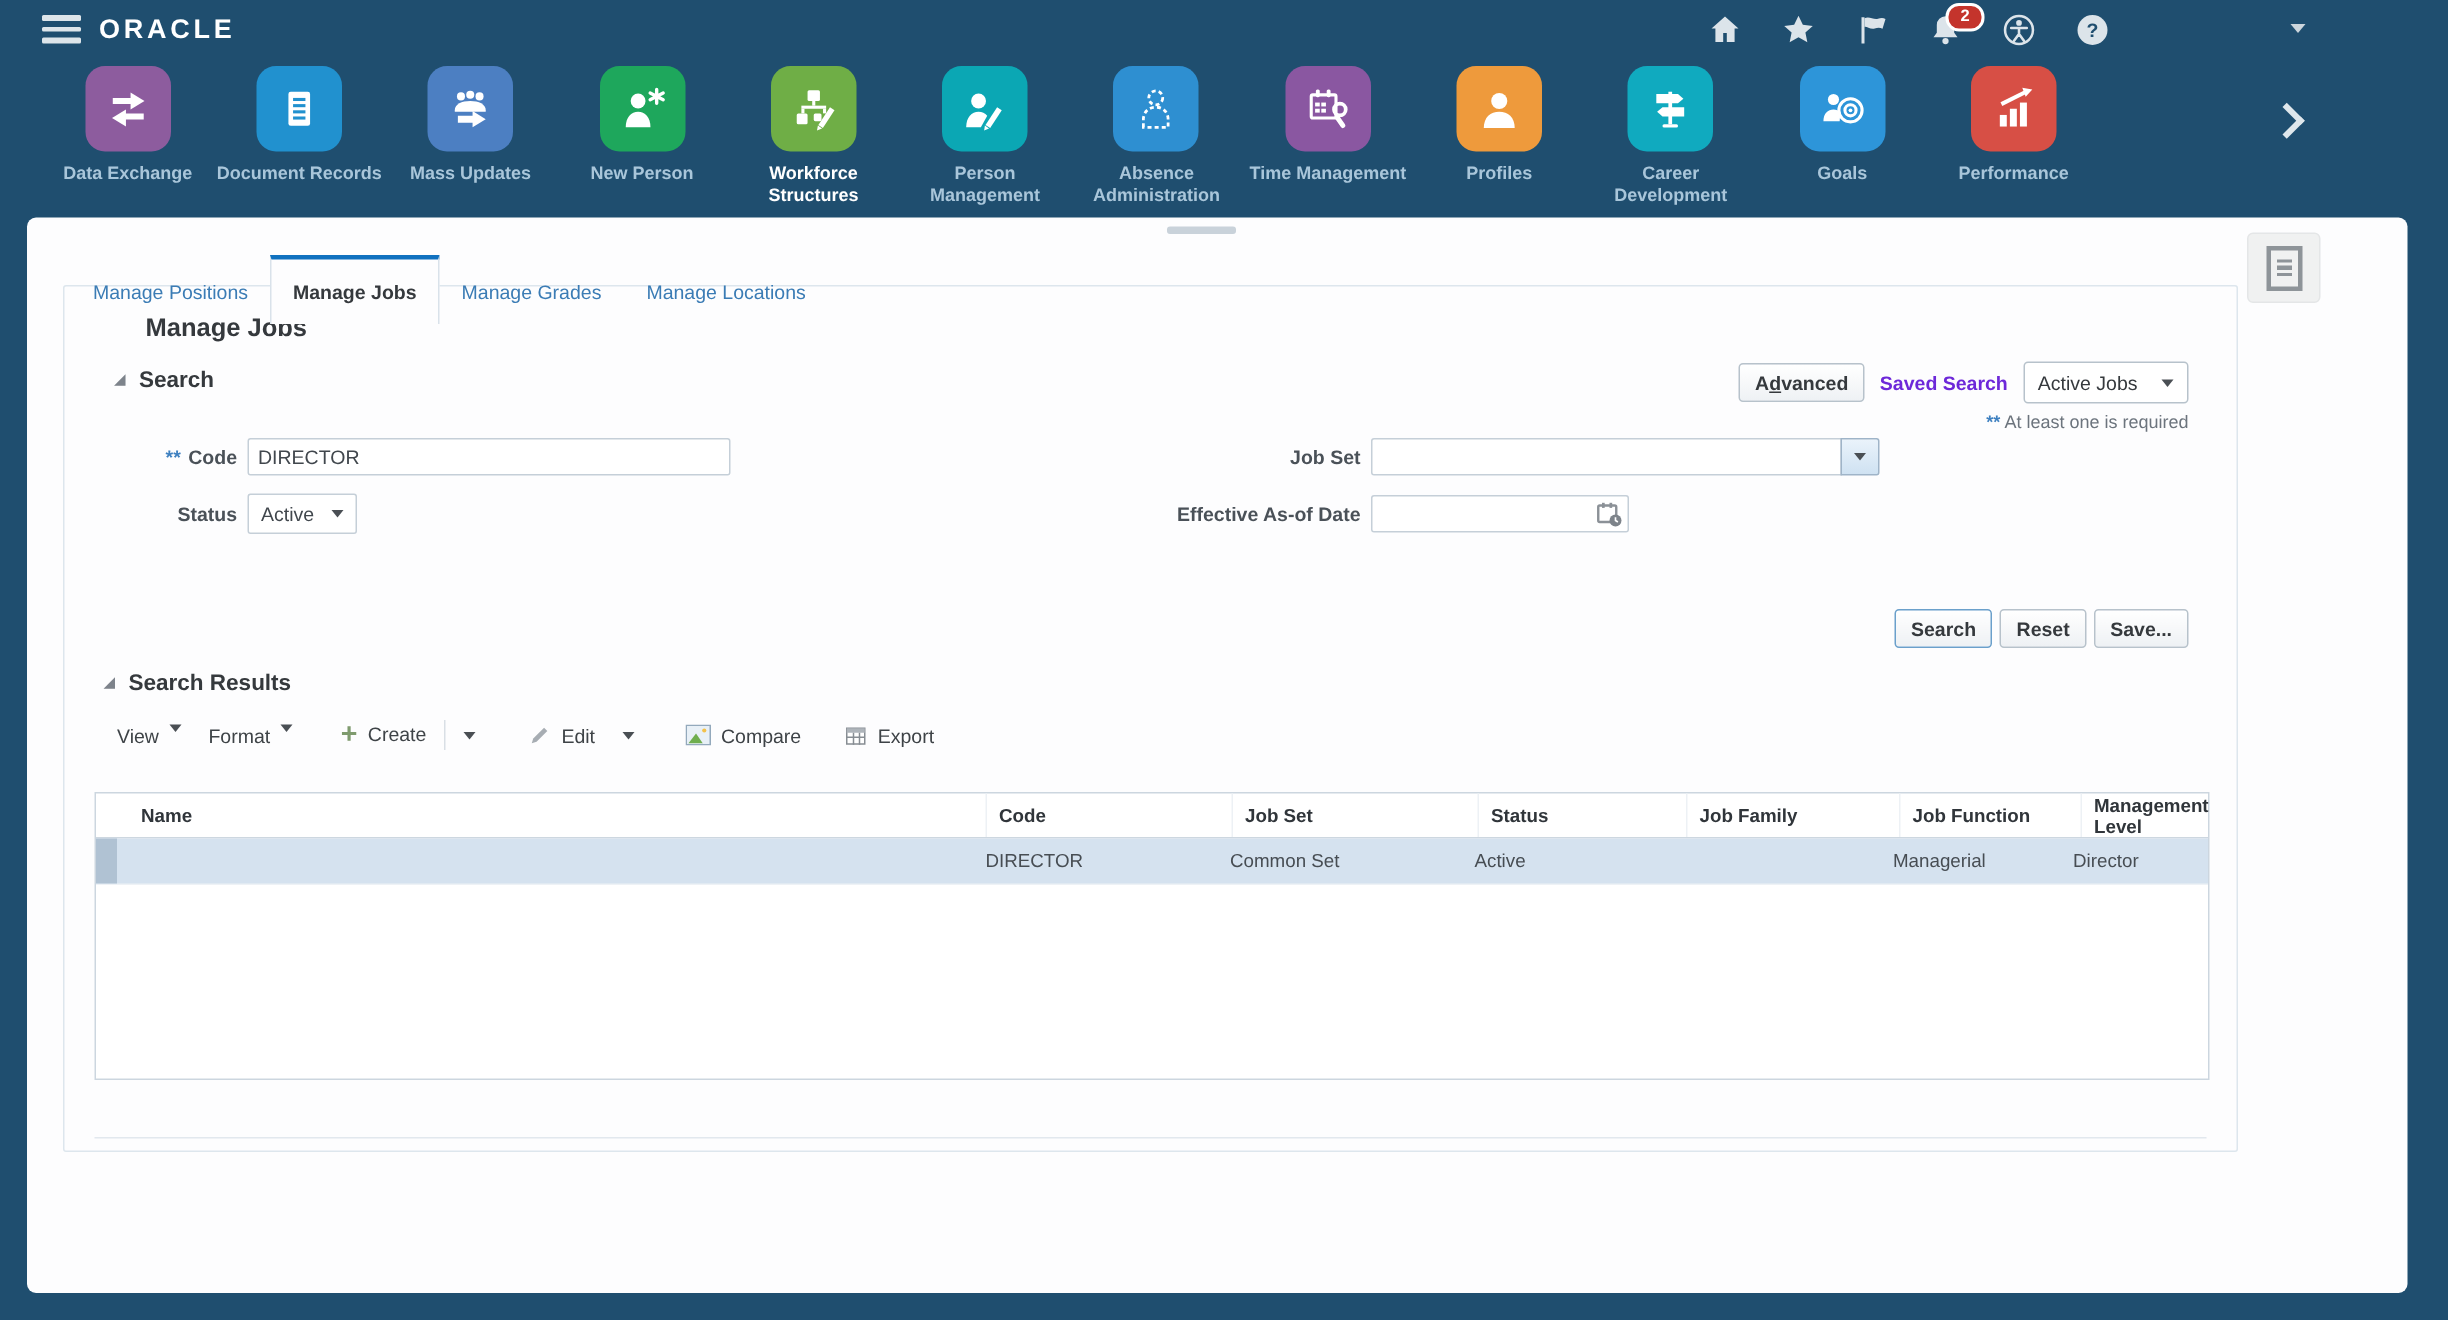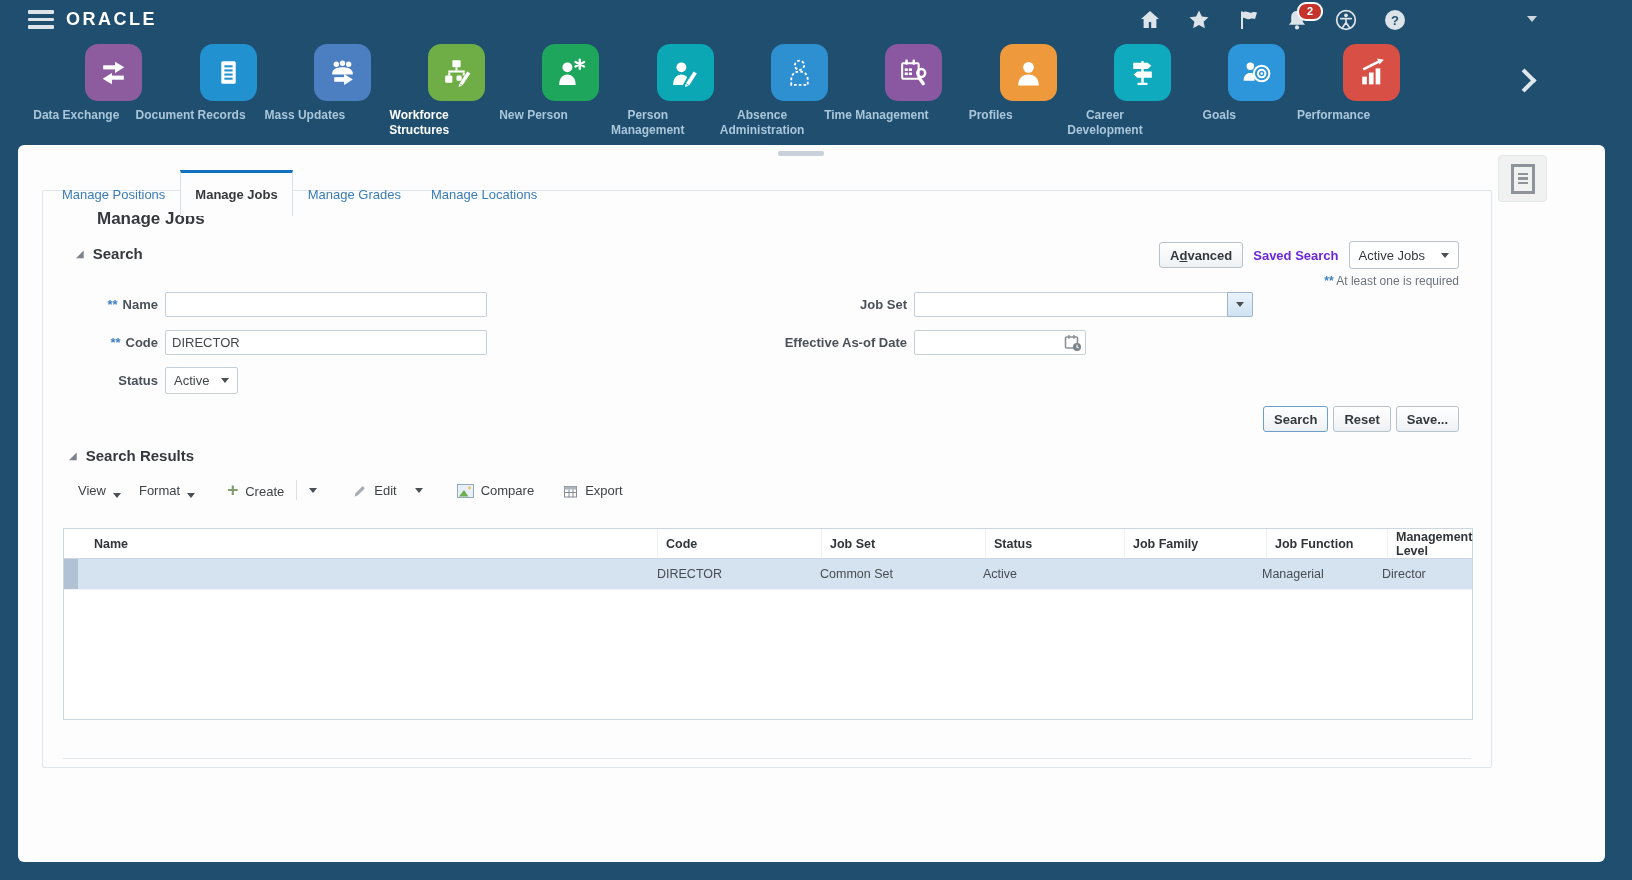--- a/index.html
+++ b/index.html
@@ -19,21 +19,21 @@
   .topicon svg{width:22px;height:22px;}
   .badge{
     position:absolute;left:12px;top:-6px;min-width:14px;height:15px;padding:0 4px;
     background:#c4342c;border:2px solid #ffffff;border-radius:9px;
     color:#fff;font-size:11px;font-weight:bold;line-height:15px;text-align:center;
   }
   .user-caret{position:absolute;right:95px;top:16px;width:0;height:0;
     border-left:5px solid transparent;border-right:5px solid transparent;border-top:6px solid #ccd6dd;cursor:pointer;}
   
   .launcher{position:absolute;top:44px;left:28px;display:flex;}
-  .tile-cell{width:114.3px;display:flex;flex-direction:column;align-items:flex-end;}
+  .tile-cell{width:114.3px;display:flex;flex-direction:column;align-items:center;}
   .tile{width:57px;height:57px;border-radius:13px;display:flex;align-items:center;justify-content:center;cursor:pointer;}
   .tile svg{width:33px;height:33px;}
   .tile-label{margin-top:7px;font-size:12px;font-weight:bold;color:#a9c6da;text-align:center;
     line-height:1.25;width:132px;white-space:pre-line;}
   .tile-cell.active .tile-label{color:#ffffff;}
   .launcher-next{position:absolute;left:1516px;top:72px;width:13px;height:13px;
     border-top:4px solid #dfe7ec;border-right:4px solid #dfe7ec;transform:rotate(45deg);cursor:pointer;}
   
   .sheet{position:absolute;left:18px;top:145px;width:1587px;bottom:18px;background:#fdfdfe;border-radius:6px;}
   .handle{position:absolute;left:760px;top:6px;width:46px;height:5px;background:#c9d2da;border-radius:2px;cursor:pointer;}
@@ -78,21 +78,21 @@
   .combo{display:flex;align-items:stretch;}
   .combo .tinput{width:300px;border-radius:2px 0 0 2px;}
   .combo-btn{width:24px;border:1px solid #9fb4c8;margin-left:-1px;border-radius:0 2px 2px 0;
     background:linear-gradient(#eaf3fb,#cfe2f2);display:flex;align-items:center;justify-content:center;cursor:pointer;}
   .datewrap{position:relative;}
   .datewrap .tinput{width:138px;padding-right:26px;}
   .date-btn{position:absolute;right:4px;top:4px;width:18px;height:17px;cursor:pointer;}
   .action-row{position:absolute;top:215px;right:32px;display:flex;gap:5px;}
   
   .toolbar{position:absolute;left:26px;top:287px;display:flex;align-items:center;height:24px;font-size:13px;color:#3e4347;}
-  .tool{display:flex;align-items:flex-end;gap:7px;cursor:pointer;padding:0 9px;}
+  .tool{display:flex;align-items:flex-start;gap:7px;cursor:pointer;padding:0 9px;}
   .tool .caret{border-top-color:#4a4f54;}
   .tsep{width:1px;height:20px;background:#d9dfe5;margin:0 3px;}
   .plus{font-size:19px;font-weight:bold;color:#7f9b6e;line-height:1;margin-top:-2px;}
   
   .rtable{position:absolute;left:20px;top:337px;width:1408px;height:190px;border:1px solid #ccd6df;background:#fff;}
   .thead{display:flex;height:29px;border-bottom:1px solid #cdd7e0;align-items:stretch;
     font-weight:bold;font-size:12.5px;color:#30353a;}
   .thead .hc{display:flex;align-items:center;padding-left:8px;border-left:1px solid #edf1f5;cursor:pointer;}
   .thead .hc:first-child,.thead .hc:nth-child(2){border-left:none;}
   .trow{display:flex;height:30px;align-items:stretch;background:#d5e2ef;font-size:12.5px;color:#474d53;
@@ -196,49 +196,49 @@
           <circle cx="16" cy="7" r="2.6"></circle>
           <circle cx="22" cy="8" r="2.6"></circle>
           <path d="M6 17c0-4 4.4-6 10-6s10 2 10 6v1H6z"></path>
           <path d="M8 20.5h10v4.5H8z"></path>
           <path d="M17.5 17.5l8.5 5.3-8.5 5.2z"></path>
         </svg>
     </div>
     <div class="tile-label">Mass Updates</div>
   </div>
 
+  <div class="tile-cell">
+    <div class="tile" style="background: rgb(30, 167, 92); color: rgb(30, 167, 92);">
+      <svg viewBox="0 0 32 32" fill="#fff">
+          <circle cx="13" cy="11" r="4.8"></circle>
+          <path d="M5 28c0-6.5 3.6-10 8-10s8 3.5 8 10z"></path>
+          <g stroke="#fff" stroke-width="2.2" stroke-linecap="round">
+            <path d="M25 3.5v9M20.8 5.8l8.4 4.4M20.8 10.2l8.4-4.4"></path>
+          </g>
+        </svg>
+    </div>
+    <div class="tile-label">New Person</div>
+  </div>
+
   <div class="tile-cell active">
     <div class="tile" style="background: rgb(111, 174, 70); color: rgb(111, 174, 70);">
       <svg viewBox="0 0 32 32" fill="#fff">
           <rect x="12" y="4" width="8" height="7" rx="1"></rect>
           <rect x="15" y="11" width="2" height="3"></rect>
           <rect x="8" y="14" width="16" height="2"></rect>
           <rect x="8" y="16" width="2" height="3"></rect>
           <rect x="22" y="16" width="2" height="3"></rect>
           <rect x="5" y="19" width="7" height="7" rx="1"></rect>
           <rect x="16" y="19" width="5" height="5" rx="1"></rect>
           <path d="M19 26.5 26.5 15l2.9 1.9L21.9 28.4z"></path>
           <path d="M18.1 30l.6-3.1 2.7 1.8z"></path>
         </svg>
     </div>
     <div class="tile-label">Workforce
 Structures</div>
-  </div>
-
-  <div class="tile-cell">
-    <div class="tile" style="background: rgb(30, 167, 92); color: rgb(30, 167, 92);">
-      <svg viewBox="0 0 32 32" fill="#fff">
-          <circle cx="13" cy="11" r="4.8"></circle>
-          <path d="M5 28c0-6.5 3.6-10 8-10s8 3.5 8 10z"></path>
-          <g stroke="#fff" stroke-width="2.2" stroke-linecap="round">
-            <path d="M25 3.5v9M20.8 5.8l8.4 4.4M20.8 10.2l8.4-4.4"></path>
-          </g>
-        </svg>
-    </div>
-    <div class="tile-label">New Person</div>
   </div>
 
   <div class="tile-cell">
     <div class="tile" style="background: rgb(11, 167, 180); color: rgb(11, 167, 180);">
       <svg viewBox="0 0 32 32" fill="#fff">
           <circle cx="12" cy="11" r="4.8"></circle>
           <path d="M4 28c0-6.5 3.6-10 8-10 2.2 0 4.2.9 5.6 2.6L13.5 28z"></path>
           <path d="M16.5 26.5 24 15l3 2-7.5 11.5z"></path>
           <path d="M15.6 30l.5-3.1 2.7 1.9z"></path>
         </svg>
@@ -366,24 +366,20 @@
         <span>Active Jobs</span>
         <span class="caret"></span>
       </div>
     </div>
     <div class="required-hint">
       <span class="stars">**</span>
       <span>At least one is required</span>
     </div>
 
     <div class="form-left">
-      <div class="form-row">
-        <div class="lbl"><span class="stars">**</span><span>Name</span></div>
-        <input class="tinput" type="text" value="" style="">
-      </div>
       <div class="form-row">
         <div class="lbl"><span class="stars">**</span><span>Code</span></div>
         <input class="tinput" type="text" value="DIRECTOR" style="">
       </div>
       <div class="form-row">
         <div class="lbl"><span>Status</span></div>
         <div class="status-select">
           <span>Active</span>
           <span class="caret"></span>
         </div>

